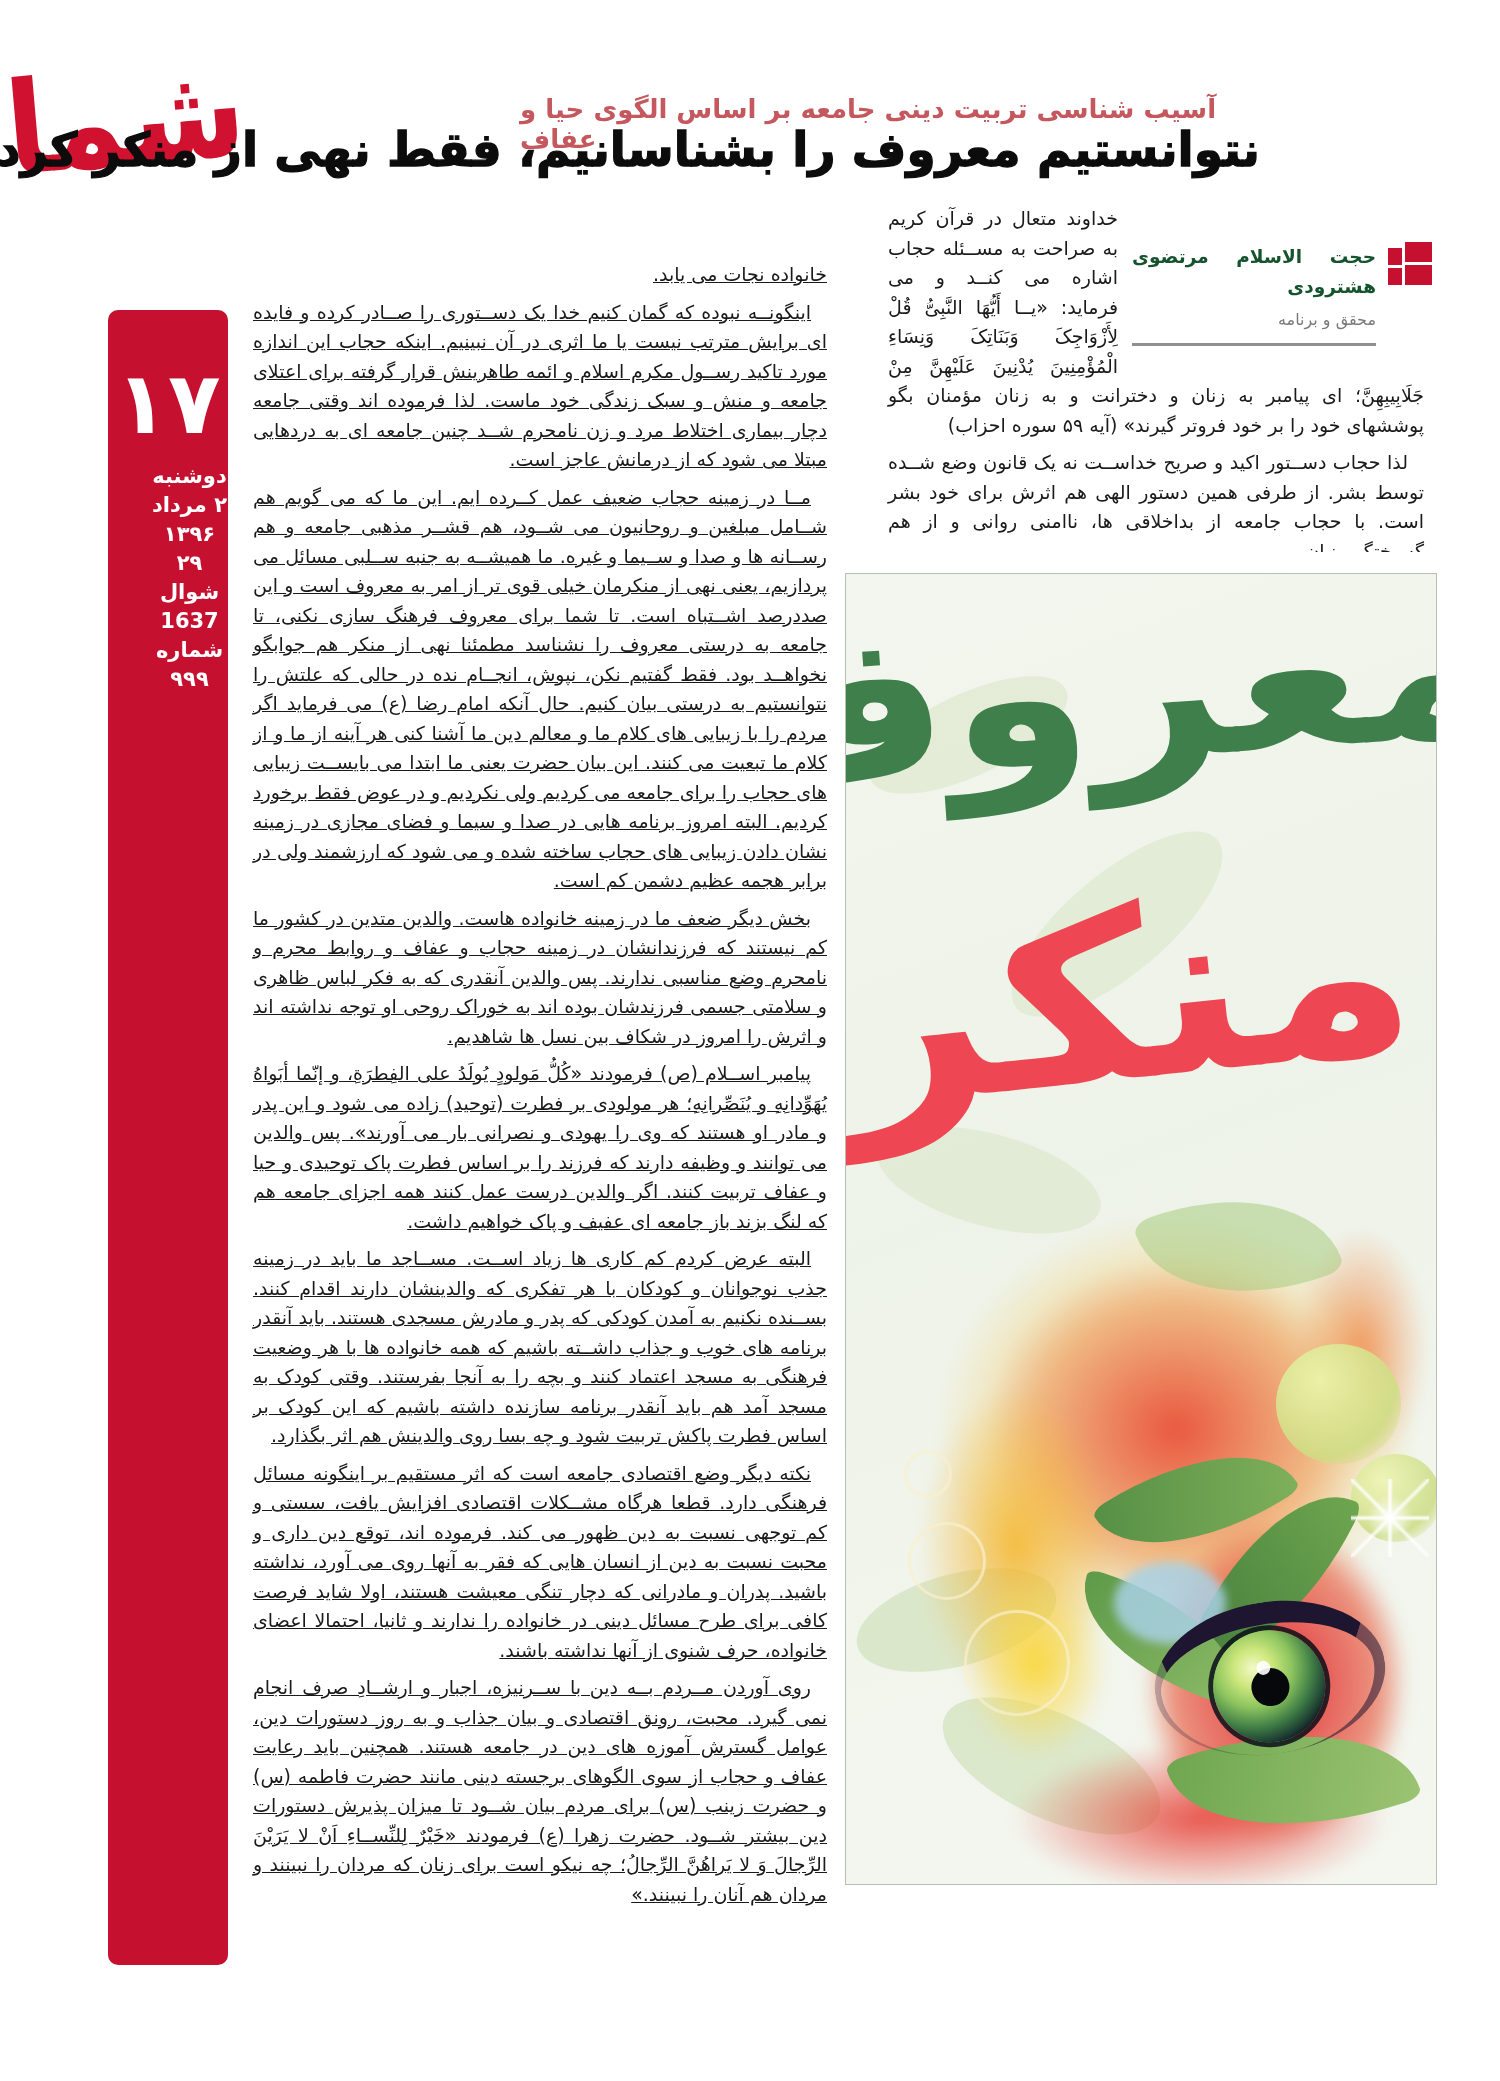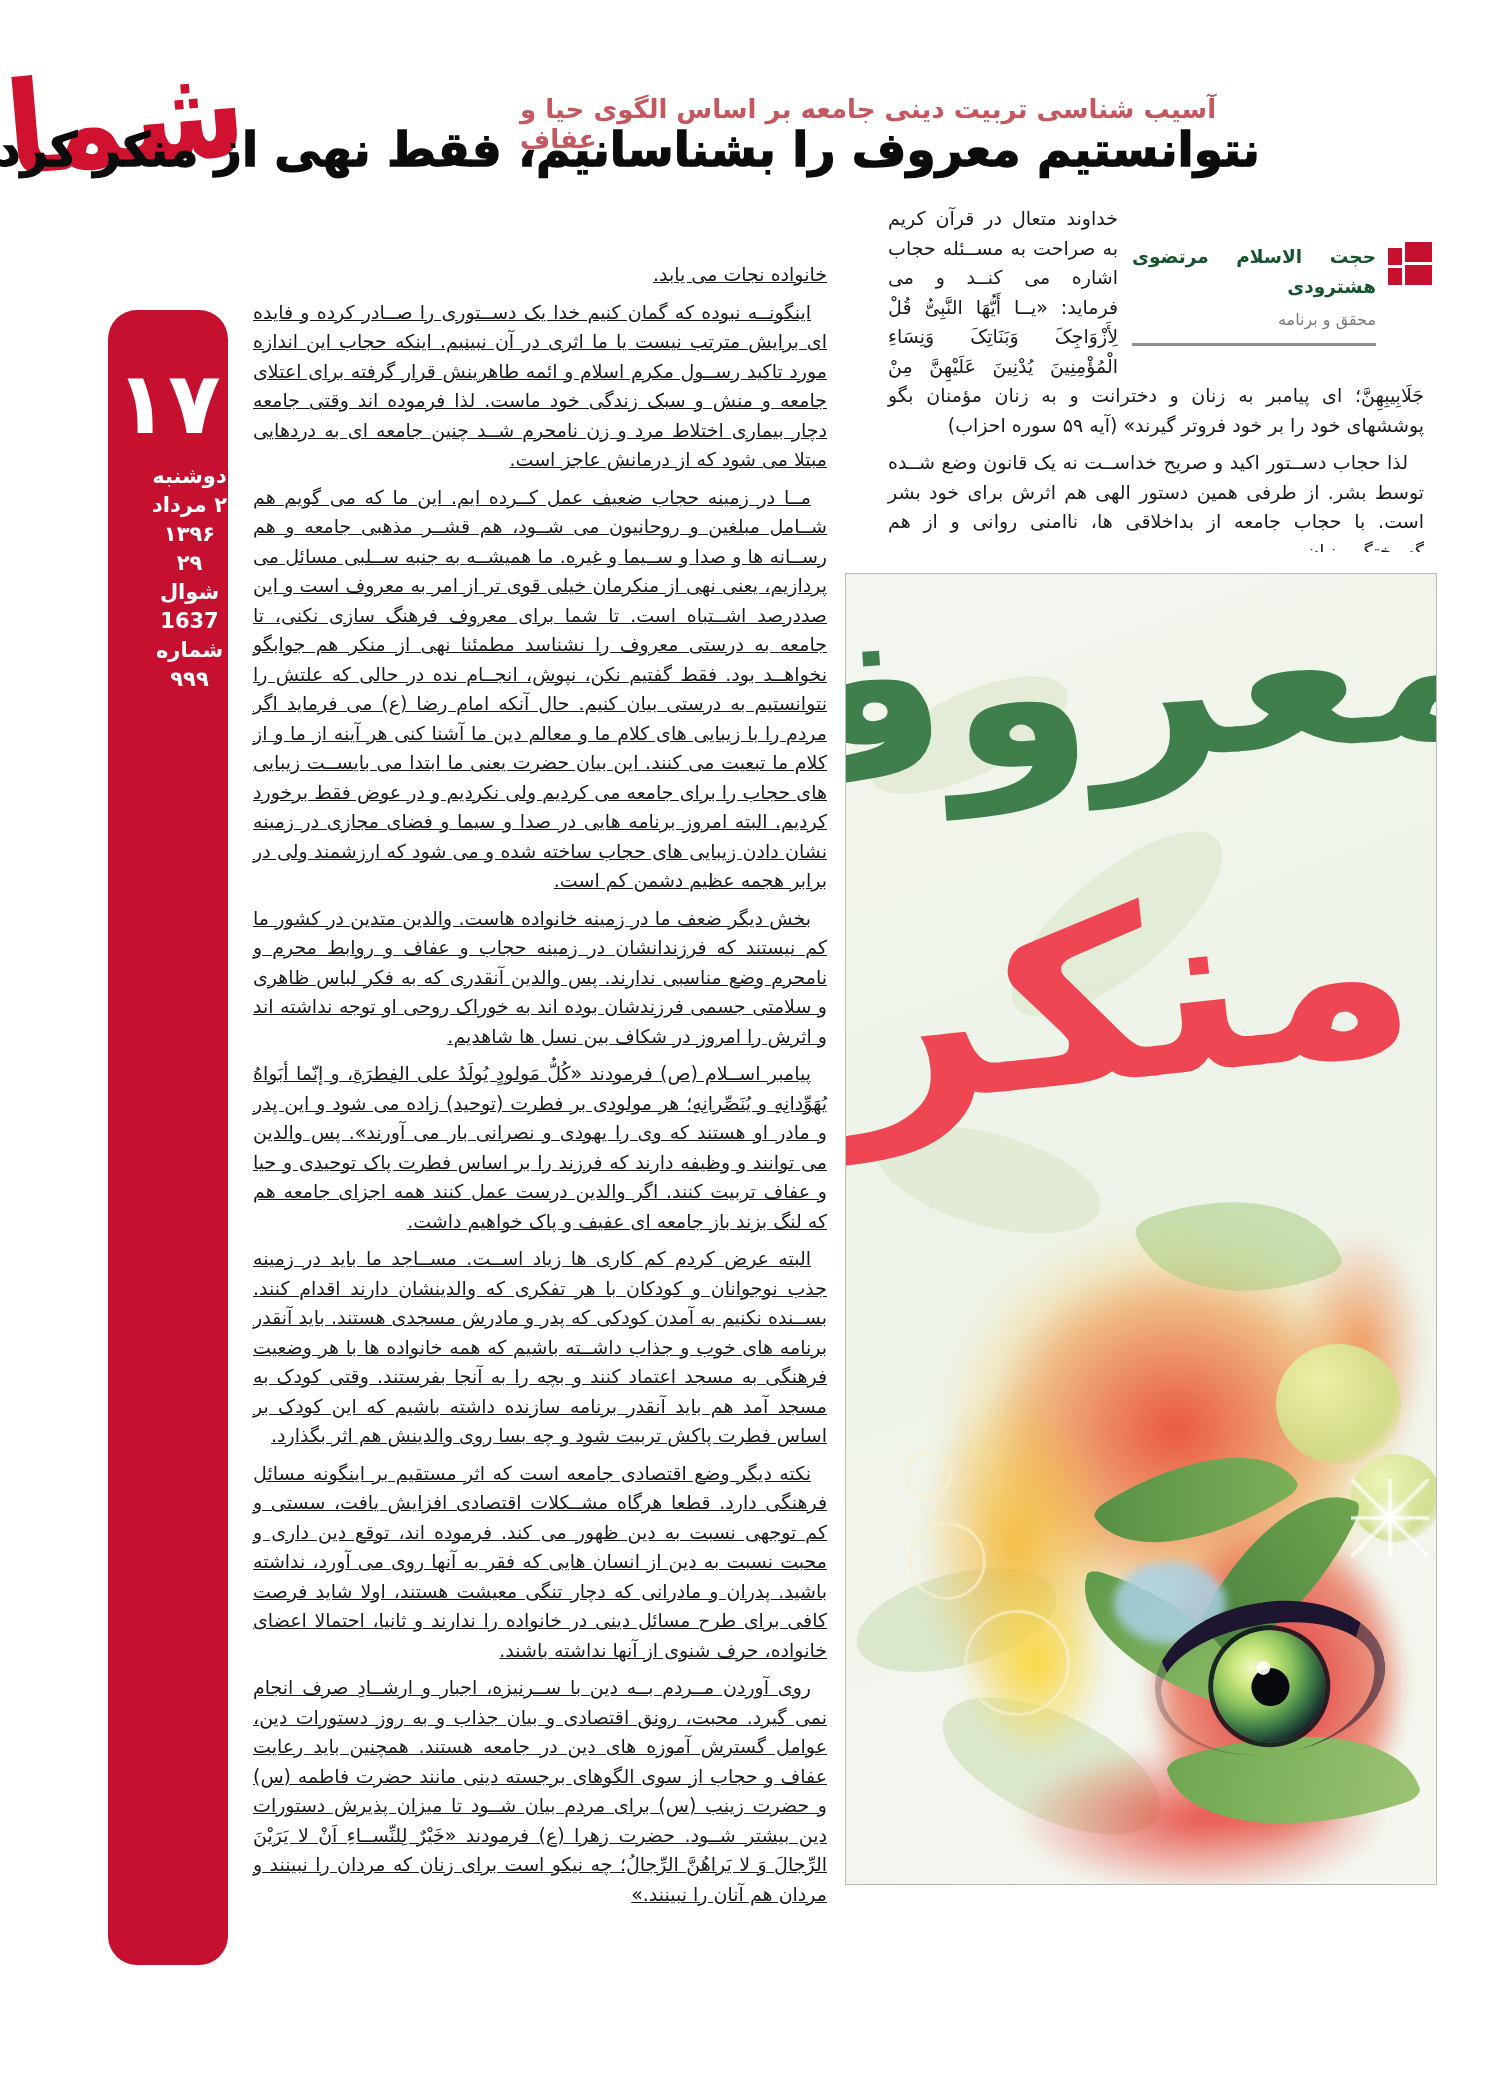--- a/index.html
+++ b/index.html
@@ -19,21 +19,21 @@
     font-size:26px;font-weight:bold;color:#c4585e;text-align:left;
   }
   .headline{
     position:absolute;left:215px;right:240px;top:122px;margin:0;
     font-size:47px;font-weight:900;color:#0c0c0c;text-align:center;
     letter-spacing:-1px;-webkit-text-stroke:1.3px #0c0c0c;white-space:nowrap;
   }
   
   .sidebar{
     position:absolute;left:108px;top:310px;width:120px;height:1655px;
-    background:#c5102f;border-radius:29px;color:#fff;text-align:center;
+    background:#c5102f;border-radius:10px;color:#fff;text-align:center;
   }
   .page-number{
     margin-top:48px;font-size:86px;font-weight:bold;line-height:1.05;
   }
   .date-block{margin-top:14px;font-size:21px;font-weight:bold;line-height:29px;padding-left:43px;}
   
   .col{
     position:absolute;direction:rtl;text-align:justify;
     font-size:19px;line-height:29.5px;color:#1a1a1a;overflow:hidden;
   }

